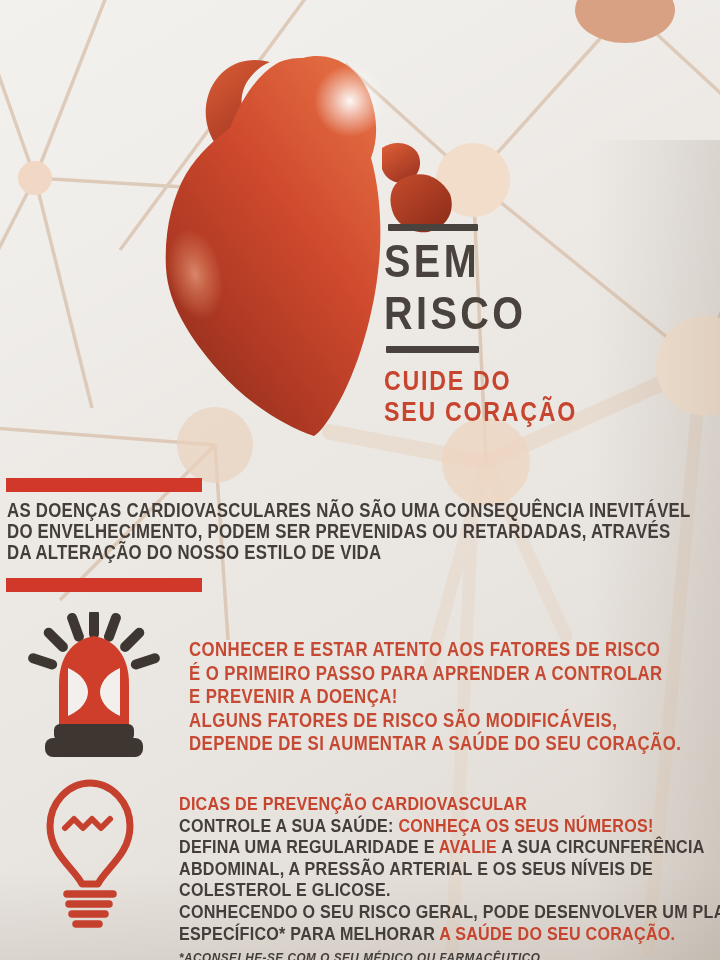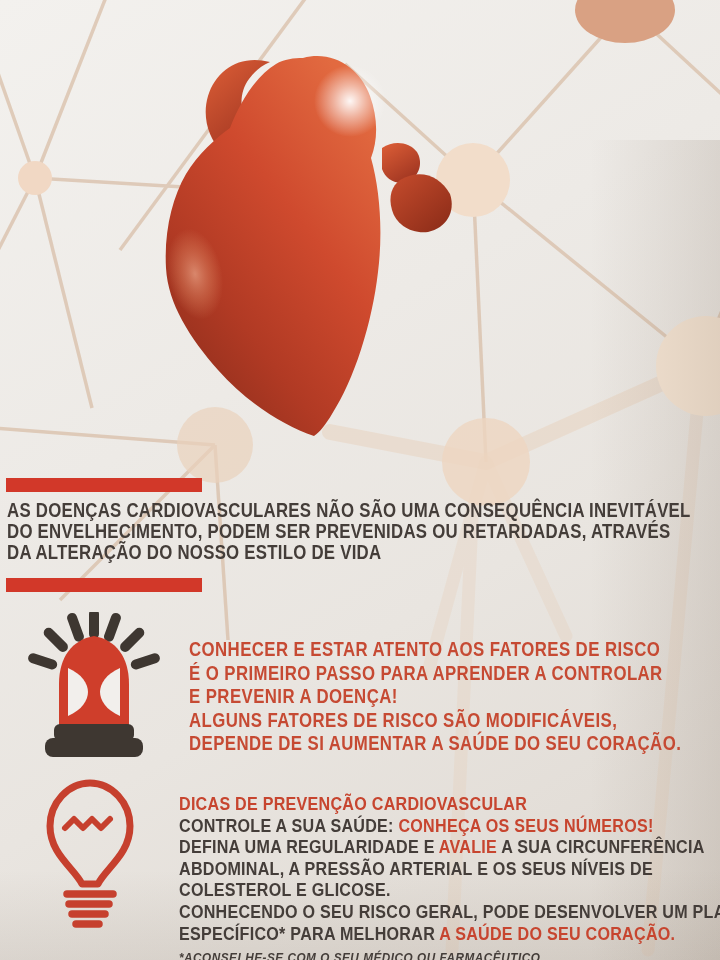--- a/index.html
+++ b/index.html
@@ -148,20 +148,32 @@
          C198,402 192,410 186,414 C156,404 118,380 90,348
          C62,316 40,282 38,246 C36,210 44,176 58,152
          C70,132 88,116 102,106 C112,80 128,54 148,42
          C156,37 166,36 175,36 Z"></path>
 
     <circle cx="222" cy="79" r="36" fill="url(#hl)"></circle>
 
     <ellipse cx="67" cy="252" rx="27" ry="46" fill="url(#sheen)" transform="rotate(-12 67 252)"></ellipse>
   </svg>
 
+  <div class="abs title-block">
+    <div class="rule rule-top"></div>
+    <div class="title-lines">
+      <div>SEM</div>
+      <div>RISCO</div>
+    </div>
+    <div class="rule rule-bottom"></div>
+    <div class="subtitle">
+      <div>CUIDE DO</div>
+      <div>SEU CORAÇÃO</div>
+    </div>
+  </div>
 
   <div class="abs redbar bar1"></div>
   <div class="abs intro">
     <div>AS DOENÇAS CARDIOVASCULARES NÃO SÃO UMA CONSEQUÊNCIA INEVITÁVEL</div>
     <div>DO ENVELHECIMENTO, PODEM SER PREVENIDAS OU RETARDADAS, ATRAVÉS</div>
     <div>DA ALTERAÇÃO DO NOSSO ESTILO DE VIDA</div>
   </div>
   <div class="abs redbar bar2"></div>
 
   <svg class="abs icon-svg" style="left:24px;top:612px;" width="140" height="152" viewBox="0 0 140 152">

